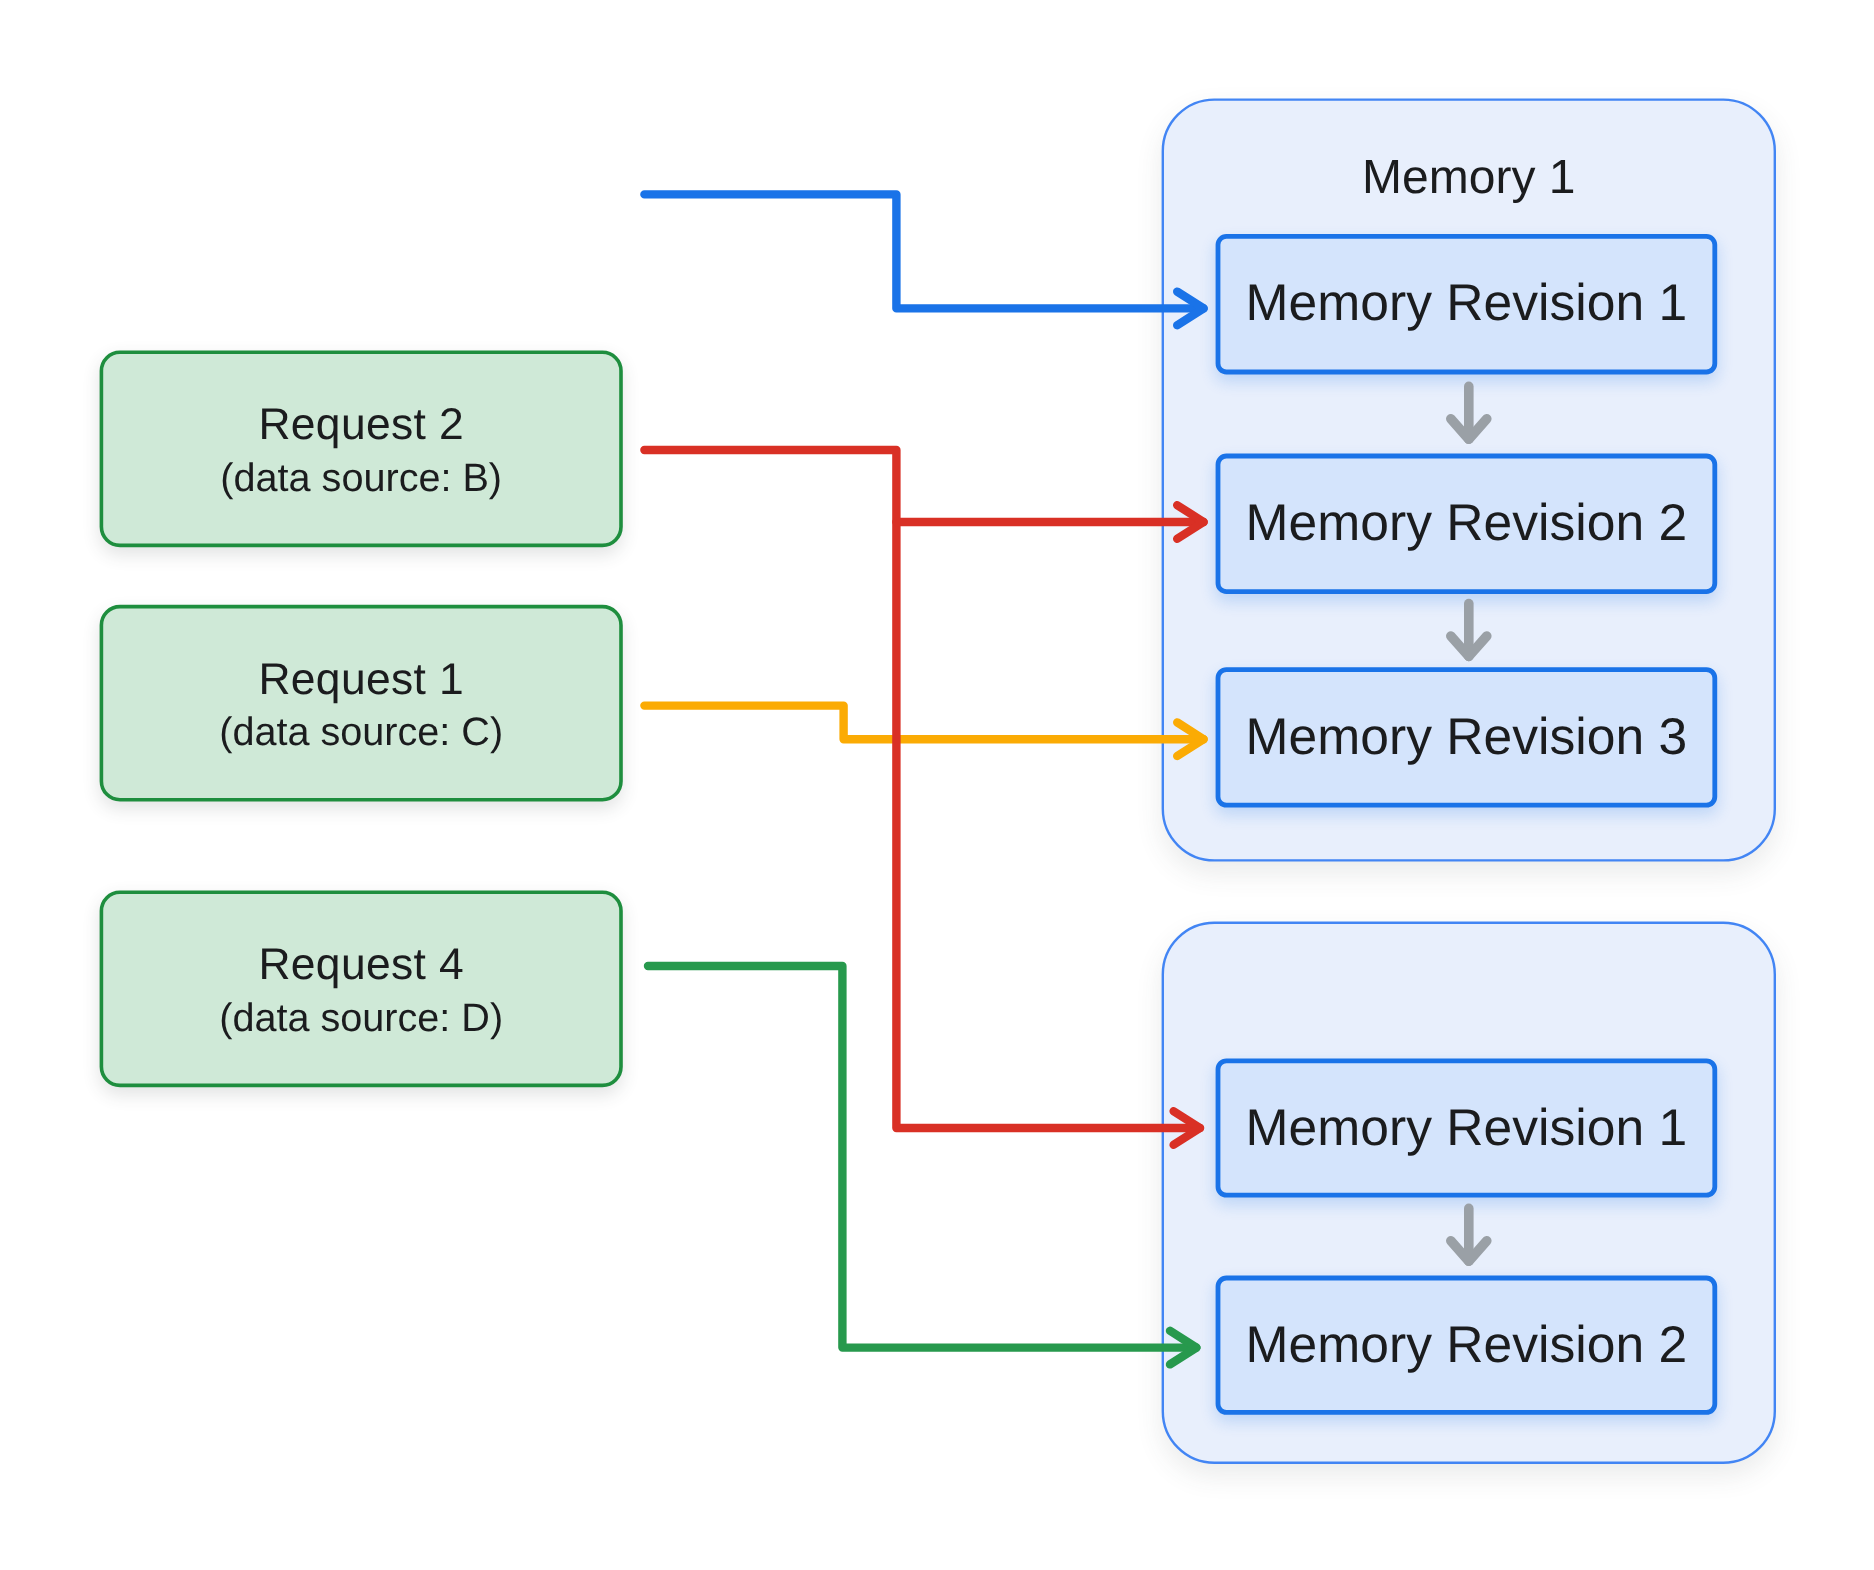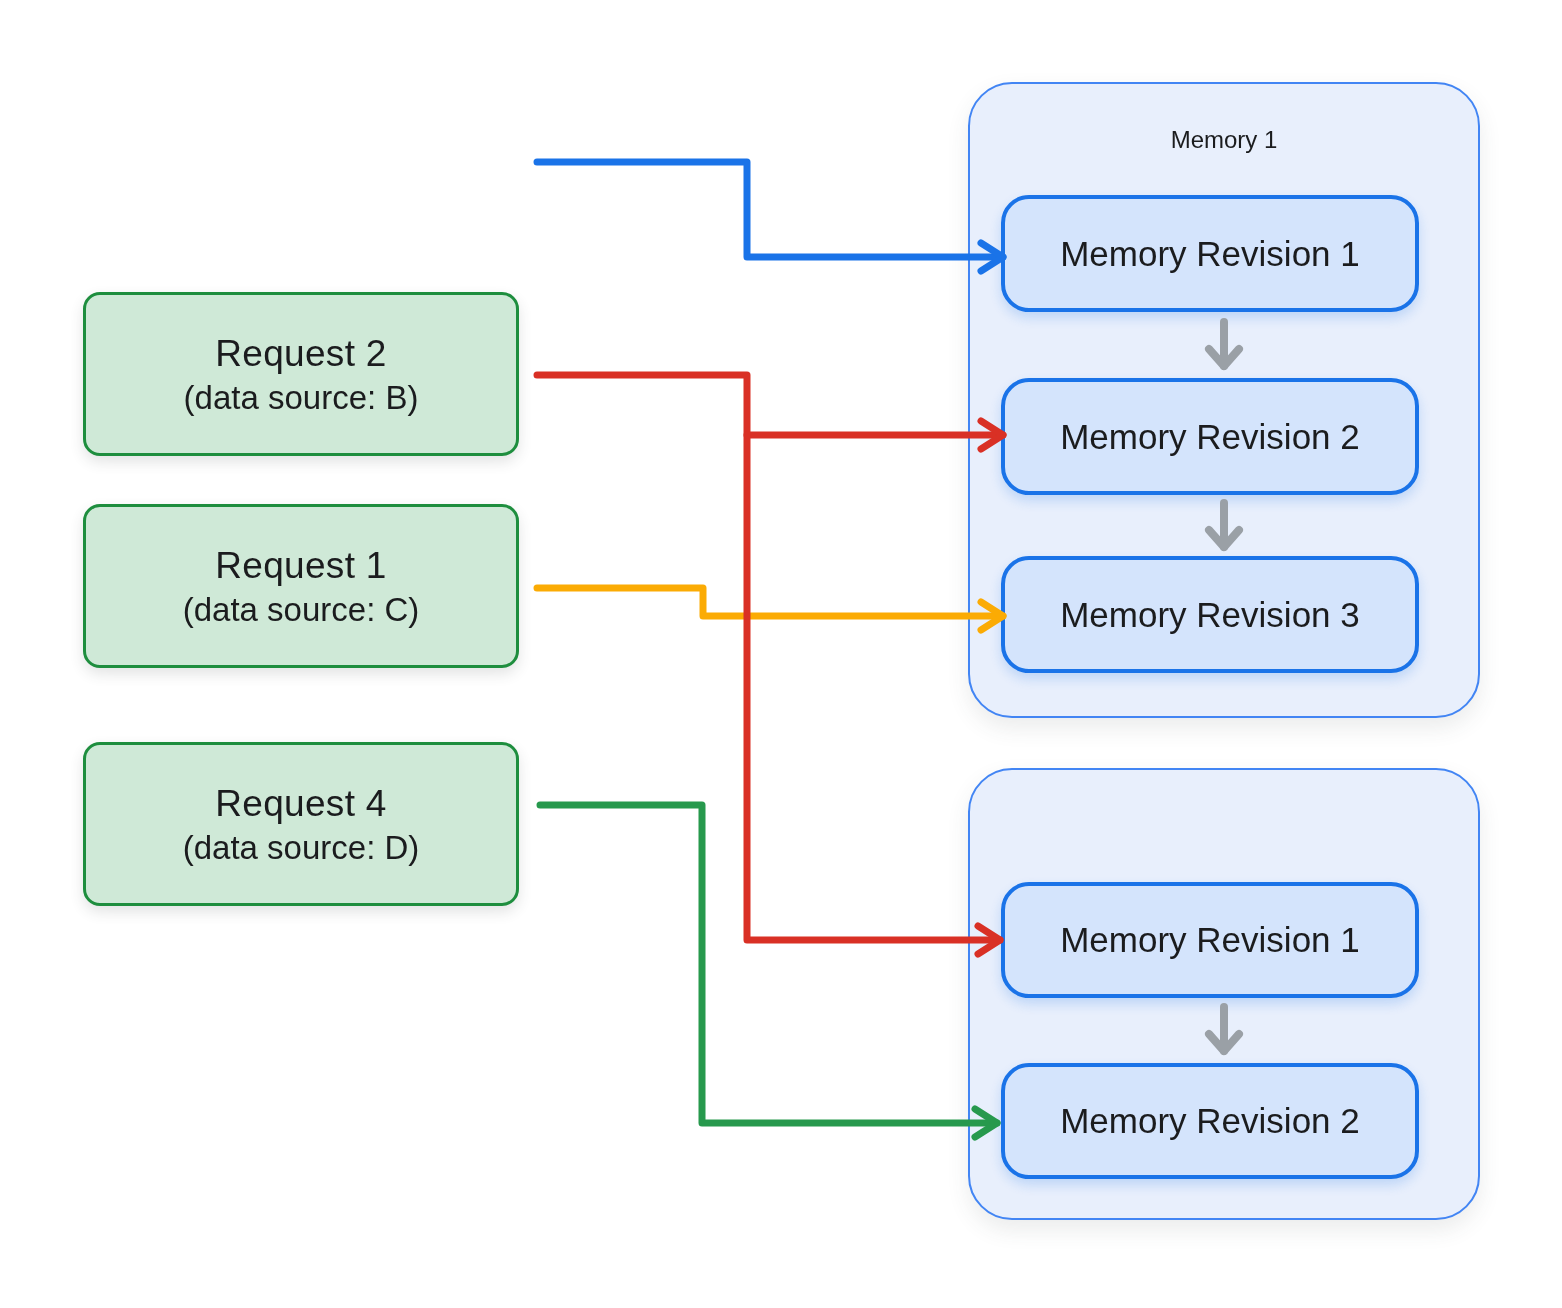--- a/index.html
+++ b/index.html
@@ -29,27 +29,27 @@
   
   .memory{
     position:absolute;left:968px;width:512px;box-sizing:border-box;
     background:var(--memory-fill);border:2px solid var(--memory-border);
     border-radius:44px;box-shadow:0 10px 22px rgba(60,64,67,.10);
   }
   .m1{top:82px;height:636px}
   .m2{top:768px;height:452px}
   .mem-title{
     position:absolute;top:44px;left:0;right:0;text-align:center;
-    font-size:24px;font-weight:500;line-height:1;
+    font-size:40px;font-weight:500;line-height:1;
   }
   .revision{
-    position:absolute;left:31px;width:418px;height:117px;box-sizing:border-box;
+    position:absolute;left:43px;width:418px;height:117px;box-sizing:border-box;
     background:var(--revision-fill);border:4px solid var(--revision-border);
-    border-radius:28px;display:flex;align-items:center;justify-content:center;
-    font-size:35px;font-weight:500;box-shadow:0 6px 12px rgba(26,115,232,.20);
+    border-radius:9px;display:flex;align-items:center;justify-content:center;
+    font-size:43px;font-weight:500;box-shadow:0 6px 12px rgba(26,115,232,.20);
   }
   .m1rev1{top:111px}.m1rev2{top:294px}.m1rev3{top:472px}
   .m2rev1{top:112px;height:116px}.m2rev2{top:293px;height:116px}
   
   #connector-layer{
     position:absolute;left:0;top:0;width:1562px;height:1308px;
     pointer-events:none;z-index:5;
   }
 </style>
 </head>

